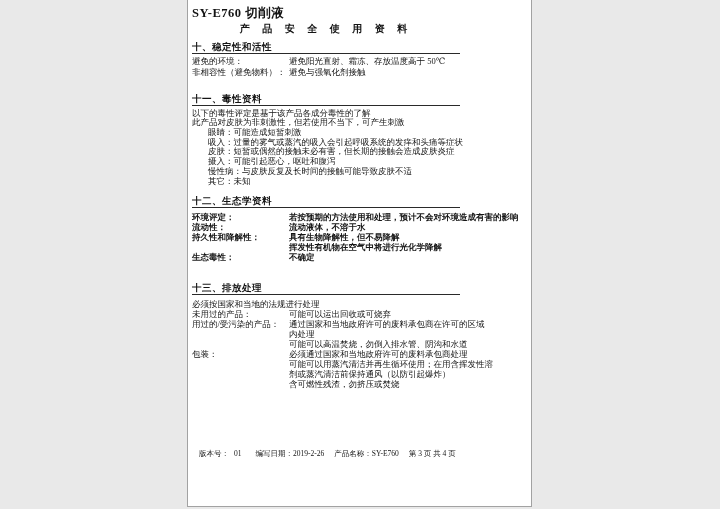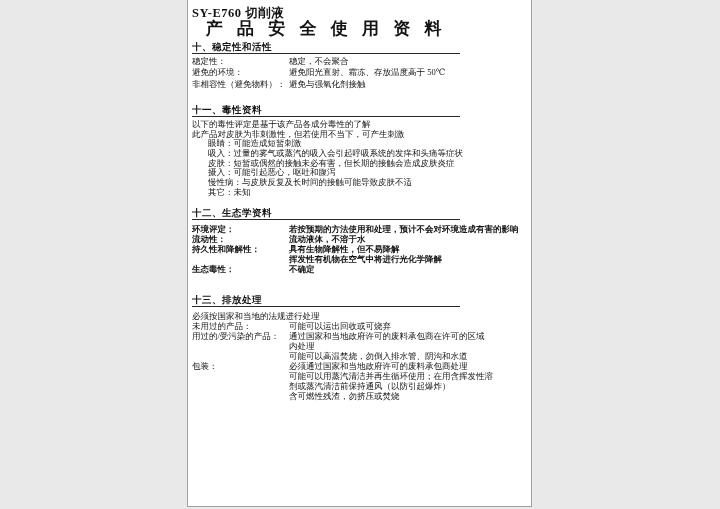--- a/index.html
+++ b/index.html
@@ -18,21 +18,21 @@
     background:#ffffff;
     border:1px solid #a2a2a2; border-top:none;
     padding:7px 0 0 4px;
   }
   .content { width:268px; }
   .doc-title {
     font-size:12.5px; line-height:13px; font-weight:bold;
     text-align:left; letter-spacing:0.5px;
   }
   .doc-subtitle {
-    font-size:17px; line-height:12px; font-weight:bold;
+    font-size:10px; line-height:12px; font-weight:bold;
     text-align:center; letter-spacing:5px; margin-top:3px;
     white-space:pre;
   }
   .sec-heading {
     font-size:9.5px; line-height:11px; font-weight:bold;
     border-bottom:1px solid #2a2a2a; letter-spacing:0.5px;
   }
   .sec-body { font-size:8.5px; }
   .sec-1 { margin-top:7px; }
   .sec-1 .sec-body { margin-top:2px; line-height:11.3px; }
@@ -62,26 +62,20 @@
 
 <div class="canvas">
   <div class="page">
     <div class="content">
       <div class="doc-title">SY-E760 切削液</div>
       <div class="doc-subtitle">产 品 安 全 使 用 资 料</div>
       <div id="sections">
           <section class="sec sec-1">
             <div class="sec-heading">十、稳定性和活性</div>
             <div class="sec-body">
-              <div class="row">
-                <div class="label">稳定性：</div>
-                <div class="value">
-                  <div class="vline">稳定，不会聚合</div>
-                </div>
-              </div>
               <div class="row">
                 <div class="label">避免的环境：</div>
                 <div class="value">
                   <div class="vline">避免阳光直射、霜冻、存放温度高于 50℃</div>
                 </div>
               </div>
               <div class="row">
                 <div class="label">非相容性（避免物料）：</div>
                 <div class="value">
                   <div class="vline">避免与强氧化剂接触</div>
@@ -156,14 +150,15 @@
                   <div class="vline">必须通过国家和当地政府许可的废料承包商处理</div>
                   <div class="vline">可能可以用蒸汽清洁并再生循环使用；在用含挥发性溶</div>
                   <div class="vline">剂或蒸汽清洁前保持通风（以防引起爆炸）</div>
                   <div class="vline">含可燃性残渣，勿挤压或焚烧</div>
                 </div>
               </div>
             </div>
           </section>
         </div>
     </div>
+    <div class="footer"><span>版本号：</span><span class="f-gap-sm"></span><span>01</span><span class="f-gap-lg"></span><span>编写日期：</span><span>2019-2-26</span><span class="f-gap-md"></span><span>产品名称：</span><span>SY-E760</span><span class="f-gap-md"></span><span>第 3 页 共 4 页</span></div>
   </div>
 </div>
 
 </body></html>

